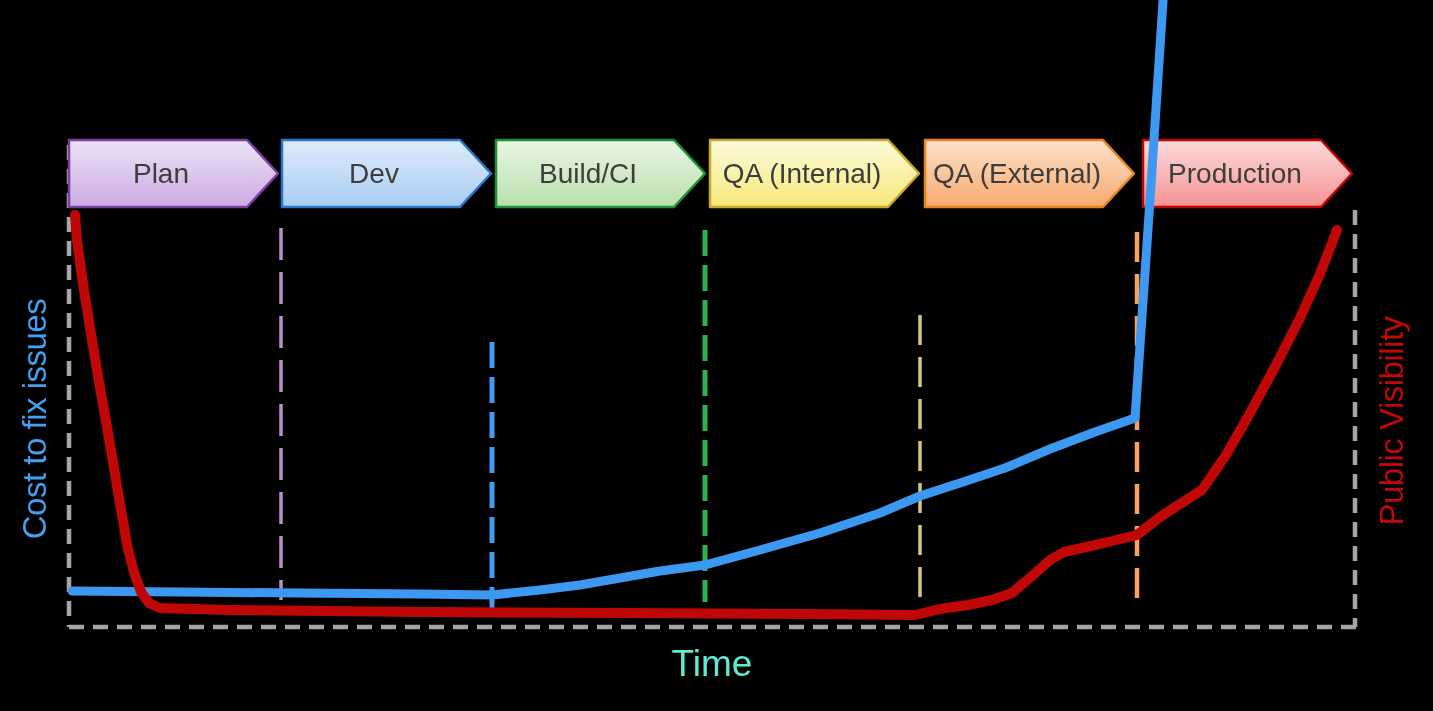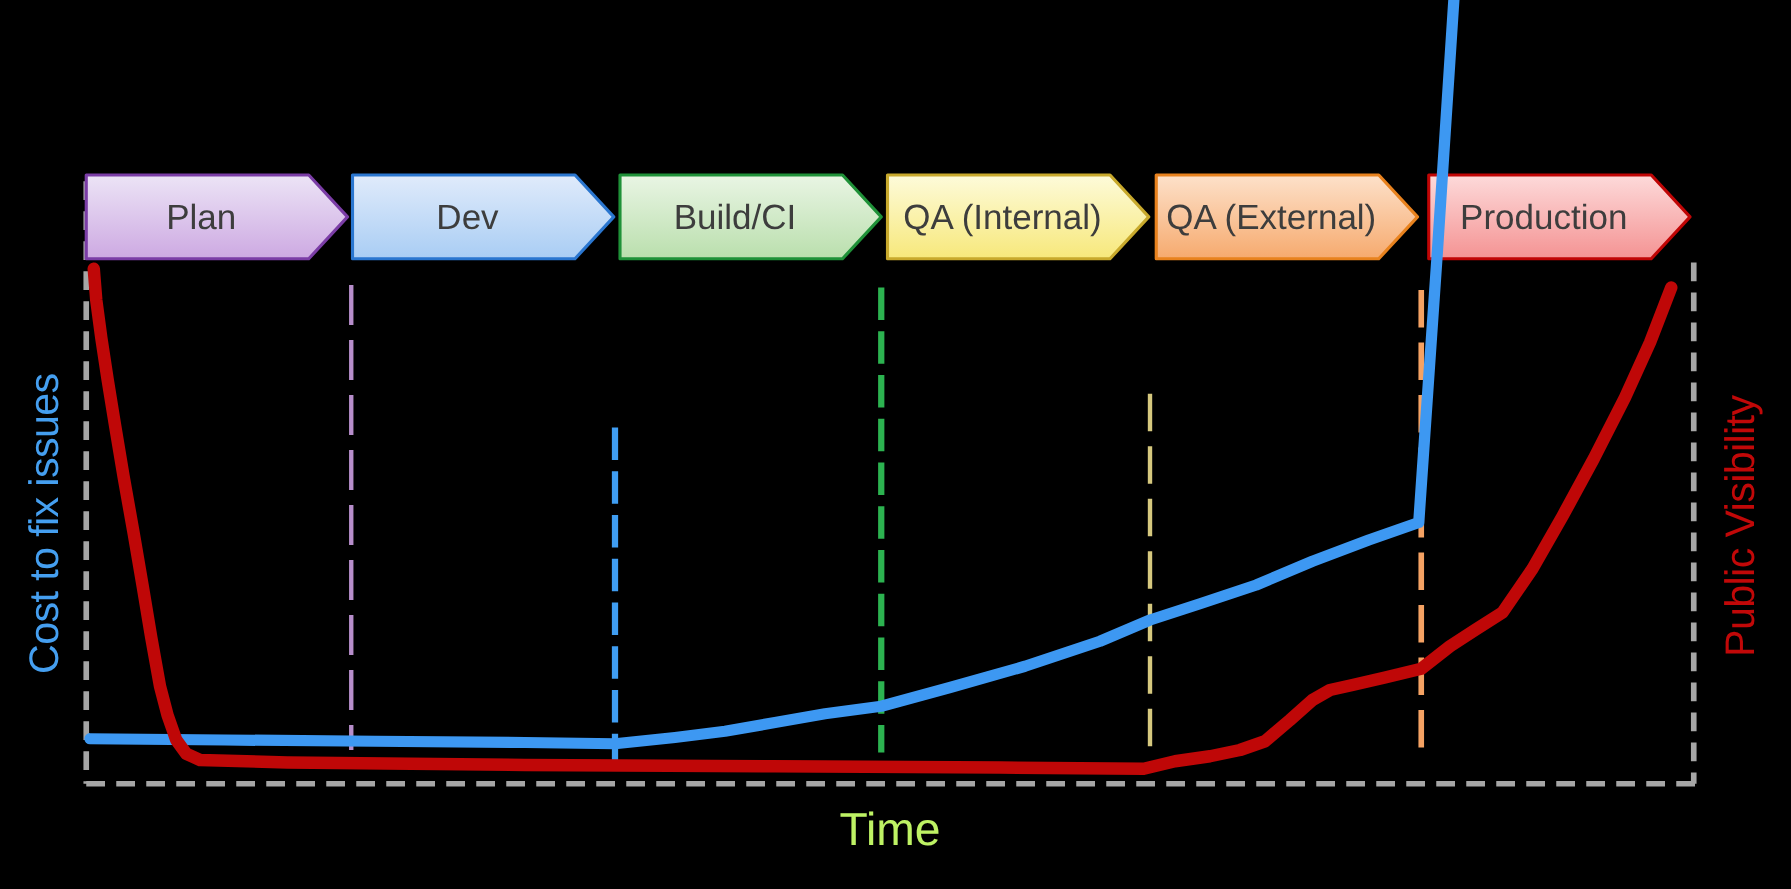--- a/index.html
+++ b/index.html
@@ -23,21 +23,21 @@
     font-size: 33px;
     letter-spacing: -0.5px;
     transform: translate(-50%, -50%) rotate(-90deg);
   }
   .side-label.left  { color: #459ff0; left: 35px;   top: 419px; }
   .side-label.right { color: #c10808; left: 1392px; top: 421px; }
   .time-label {
     position: absolute;
     left: 712px; top: 643px;
     transform: translateX(-50%);
-    color: #bef264;
+    color: #5eead4;
     font-size: 37px;
   }
 </style>
 </head>
 <body>
 
 <div class="stage">
 
   <svg class="chart" width="1433" height="711" viewBox="0 0 1433 711">
     <defs>

